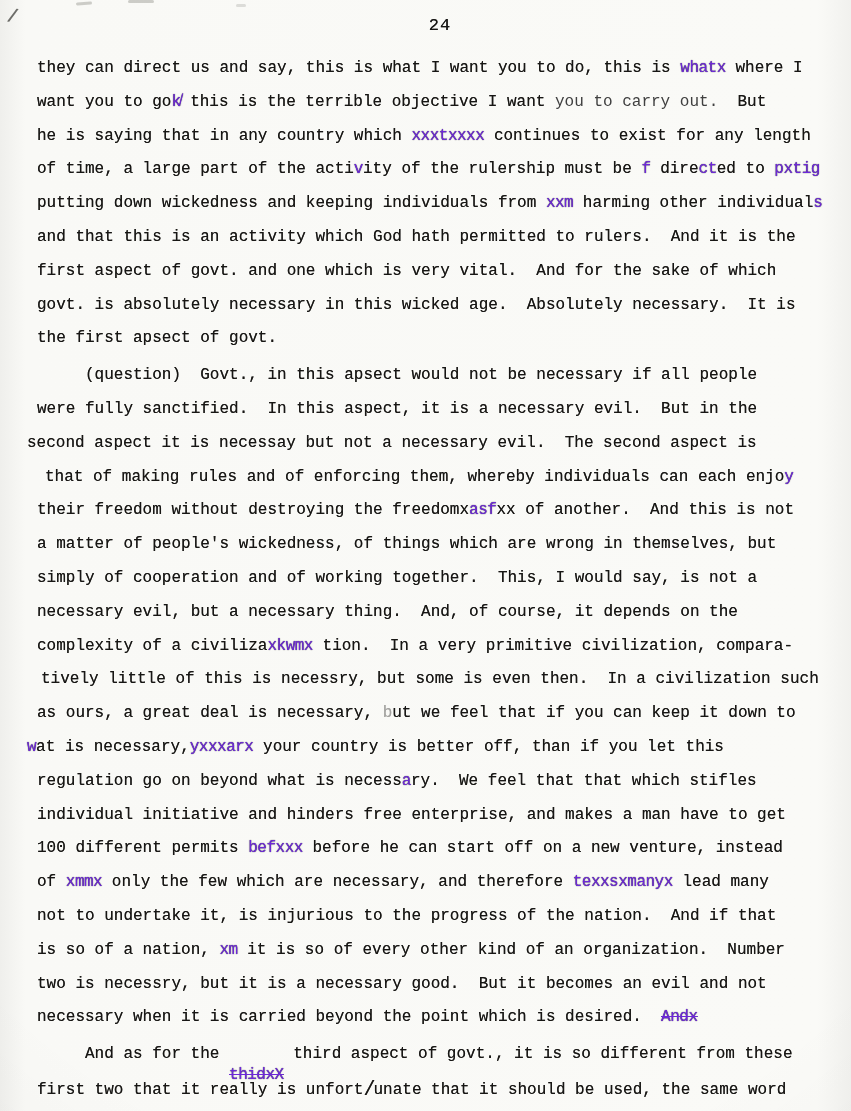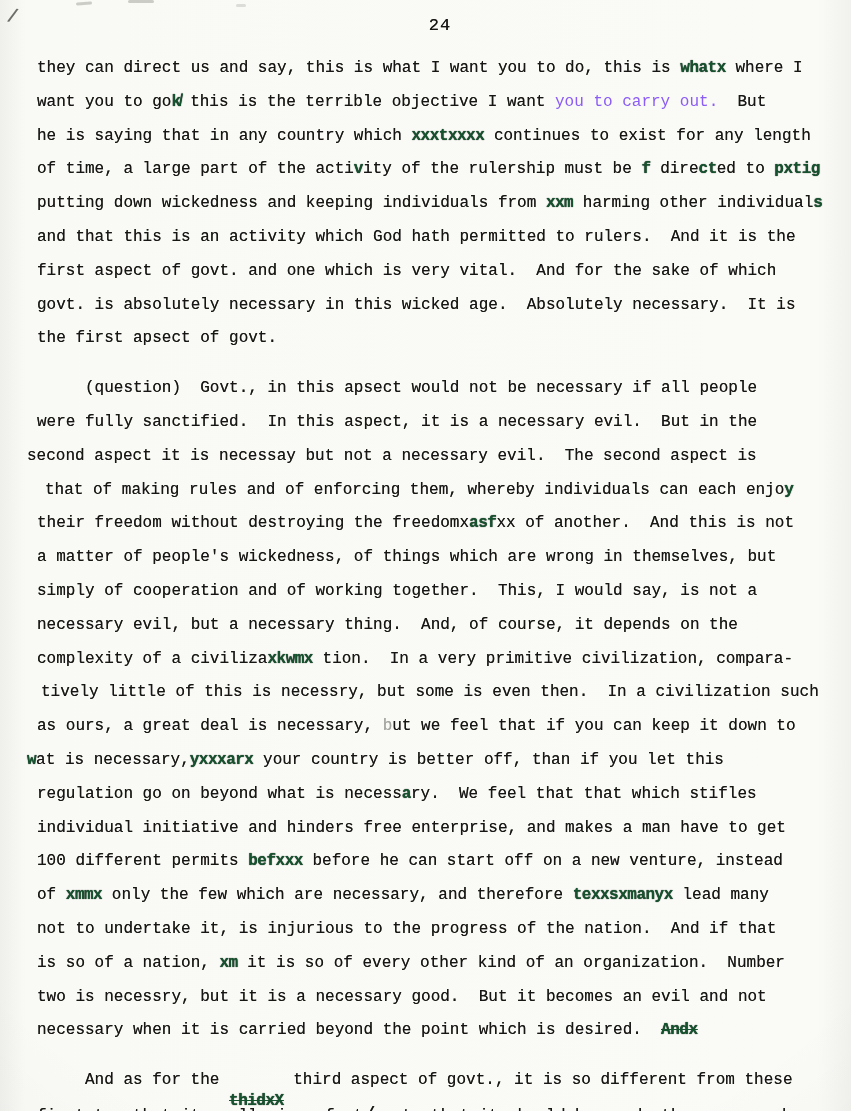--- a/index.html
+++ b/index.html
@@ -27,26 +27,26 @@
   .smudge.s1{left:76px;top:2px;width:16px;transform:rotate(-4deg);}
   .smudge.s2{left:128px;top:0px;width:26px;}
   .smudge.s3{left:236px;top:4px;width:10px;opacity:.45;}
   .doc{
     position:absolute;left:37px;top:52px;width:806px;
     font-size:16px;line-height:33.8px;white-space:pre;
     text-shadow:0 0 0.45px rgba(25,24,22,.75);
   }
   .line{height:33.8px;}
   .indent{padding-left:48px;}
-  .gap{margin-top:16px;}
-  .ot{font-weight:bold;color:#14532d;letter-spacing:-0.5px;text-shadow:0 0 1px rgba(0,0,0,.9);}
+  .gap{margin-top:3px;}
+  .ot{font-weight:normal;color:#6d28d9;letter-spacing:-0.5px;text-shadow:0 0 1px rgba(0,0,0,.9);}
   .strike{text-decoration:line-through;}
   .low{position:relative;top:21px;display:inline-block;}
   .faint{opacity:.38;}
-  .light{color:#8b5cf6;text-shadow:none;}
+  .light{color:#404040;text-shadow:none;}
   .slash{font-size:1.25em;display:inline-block;transform:translateY(1px);letter-spacing:-2px;}
 </style>
 </head>
 <body>
 
 <div class="corner-mark">/</div>
 <div class="smudge s1"></div>
 <div class="smudge s2"></div>
 <div class="smudge s3"></div>
 

